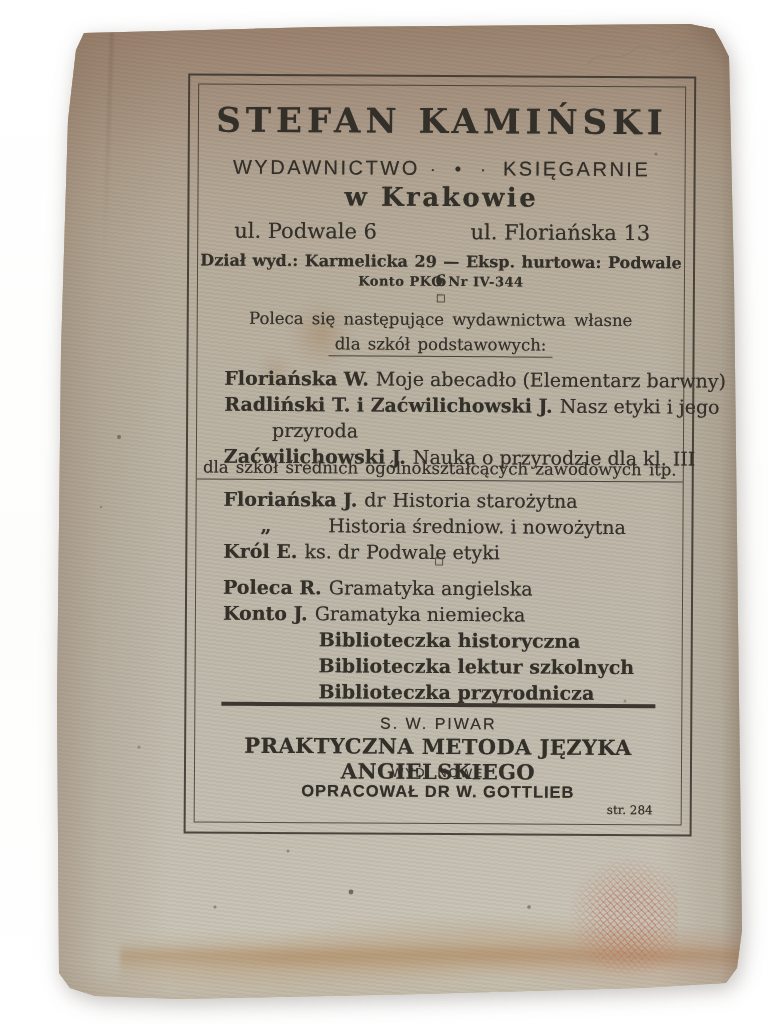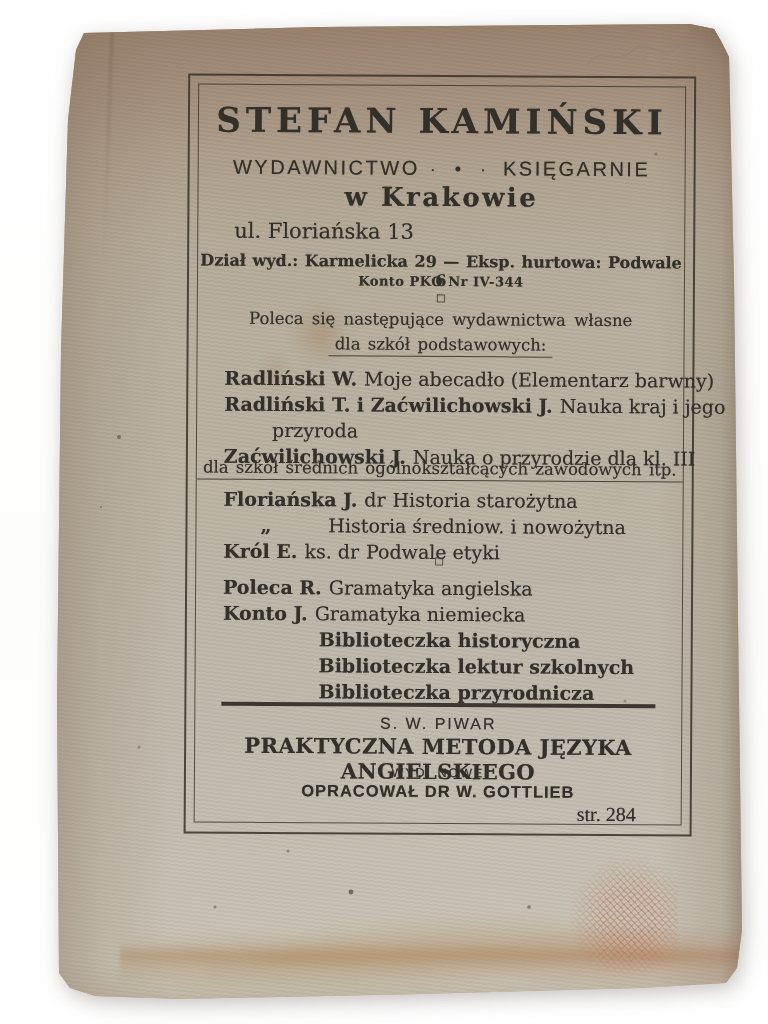--- a/index.html
+++ b/index.html
@@ -87,21 +87,21 @@
   .cont-line { padding-left:48px; }
   .ditto-line { padding-left:37px; }
   .ditto-line .dt { font-weight:bold; }
   .ditto-line .t { margin-left:57px; }
   .series-line { padding-left:96px; font-weight:bold; }
   .divider { position:absolute; top:617px; left:26px; right:26px; height:3.5px; background:rgba(46,41,34,.9); }
   .piwar { top:629px; font-family:"Liberation Sans","DejaVu Sans",sans-serif; font-size:16px; letter-spacing:2px; }
   .featured { top:648px; font-size:21px; font-weight:bold; letter-spacing:.4px; }
   .edition { top:680px; font-family:"Liberation Sans","DejaVu Sans",sans-serif; font-size:12.5px; letter-spacing:2px; }
   .editor { top:696px; font-family:"Liberation Sans","DejaVu Sans",sans-serif; font-size:16.5px; font-weight:bold; letter-spacing:1px; }
-  .pages { position:absolute; top:716px; right:45px; font-size:20px;font-family:Liberation Serif, serif; }
+  .pages { position:absolute; top:716px; right:28px; font-size:12px; }
 </style>
 </head>
 <body>
 
 <div class="photo">
   <div class="book-wrap">
     <div class="book">
 
       <div class="corner-wear"></div>
       <div class="crease"></div>
@@ -122,40 +122,41 @@
 
               <div class="blk center publisher">STEFAN KAMIŃSKI</div>
 
               <div class="blk center biz-line">
                 <span>WYDAWNICTWO</span><span class="dots">· • ·</span><span>KSIĘGARNIE</span>
               </div>
 
               <div class="blk center city">w Krakowie</div>
 
               <div class="blk addresses">
+                <span>ul. Podwale 6</span>
                 <span>ul. Floriańska 13</span>
               </div>
 
               <div class="blk center dept">Dział wyd.: Karmelicka 29 — Eksp. hurtowa: Podwale 6</div>
               <div class="blk center account">Konto PKO Nr IV-344</div>
 
               <div class="blk center sq sq1">□</div>
 
               <div class="blk center intro">Poleca się następujące wydawnictwa własne</div>
 
               <div class="blk center sec-heading h1">
                 <span>dla szkół podstawowych:</span>
               </div>
 
               <div class="blk book-list list1">
                 <div>
-                  <span class="author">Radliński W.</span><span>Moje abecadło (Elementarz barwny)</span>
-                </div>
-                <div>
-                  <span class="author">Radliński T. i Zaćwilichowski J.</span><span>Nauka kraj i jego</span>
+                  <span class="author">Floriańska W.</span><span>Moje abecadło (Elementarz barwny)</span>
+                </div>
+                <div>
+                  <span class="author">Radliński T. i Zaćwilichowski J.</span><span>Nasz etyki i jego</span>
                 </div>
                 <div class="cont-line">przyroda</div>
                 <div>
                   <span class="author">Zaćwilichowski J.</span><span>Nauka o przyrodzie dla kl. III</span>
                 </div>
               </div>
 
               <div class="blk center sec-heading h2">
                 <span>dla szkół średnich ogólnokształcących zawodowych itp.</span>
               </div>

